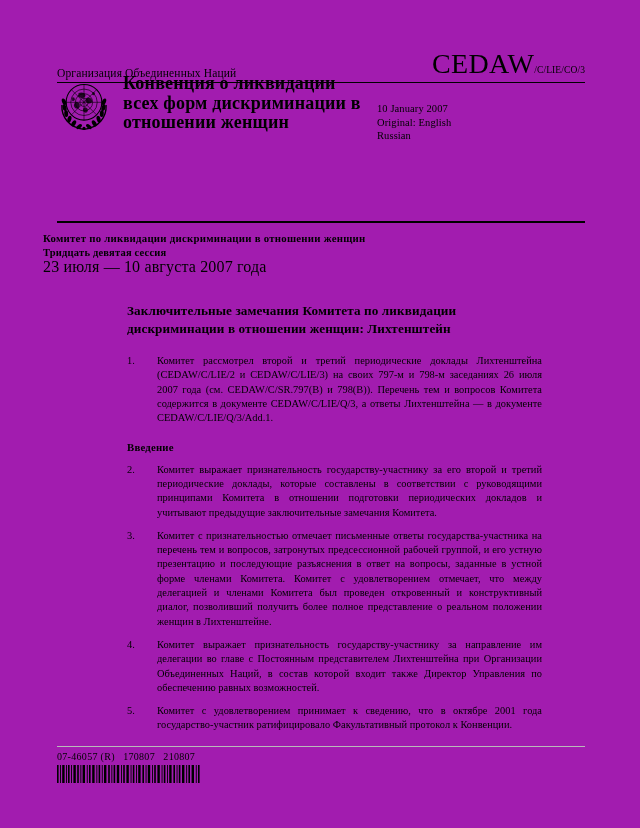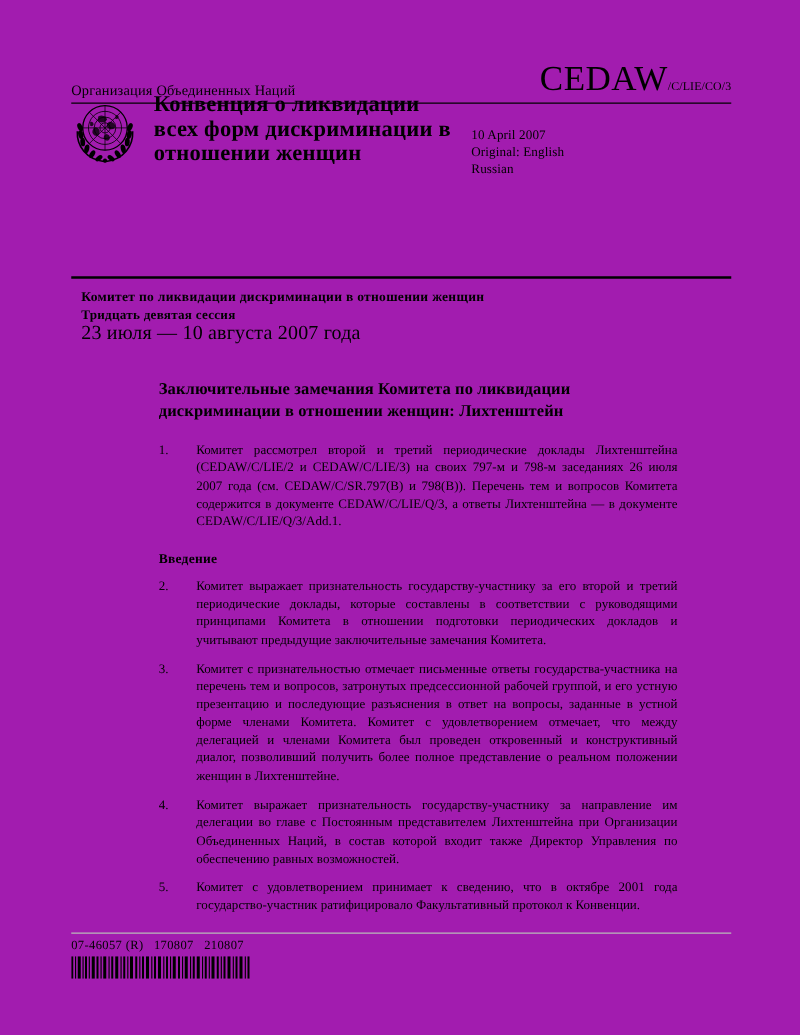--- a/index.html
+++ b/index.html
@@ -105,21 +105,21 @@
     left: 57px;
     top: 221px;
     width: 528px;
     height: 2.4px;
     background: #000;
   }
 
   
   .committee {
     position: absolute;
-    left: 65px;
+    left: 43px;
     top: 231px;
     width: 360px;
   }
   .committee-name {
     font-weight: bold;
     font-size: 10.8px;
     line-height: 14.4px;
     letter-spacing: 0.25px;
   }
   .session {
@@ -262,21 +262,21 @@
             <path d="M28 36 q5 -1 5 4 q-1 4 -5 2 z"></path>
             <path d="M66 26 q5 0 4 4 q-2 3 -5 1 z"></path>
           </g>
         </g>
       </svg>
     </div>
 
     <div class="conv-title">Конвенция о ликвидации всех форм дискриминации в отношении женщин</div>
 
     <div class="dateblock">
-      <div>10 April 2007</div>
+      <div>10 January 2007</div>
       <div>Original: English</div>
       <div>Russian</div>
     </div>
   </div>
 
   <div class="rule-thick"></div>
 
   <div class="committee">
     <div class="committee-name">Комитет по ликвидации дискриминации в отношении женщин</div>
     <div class="session">Тридцать девятая сессия</div>

